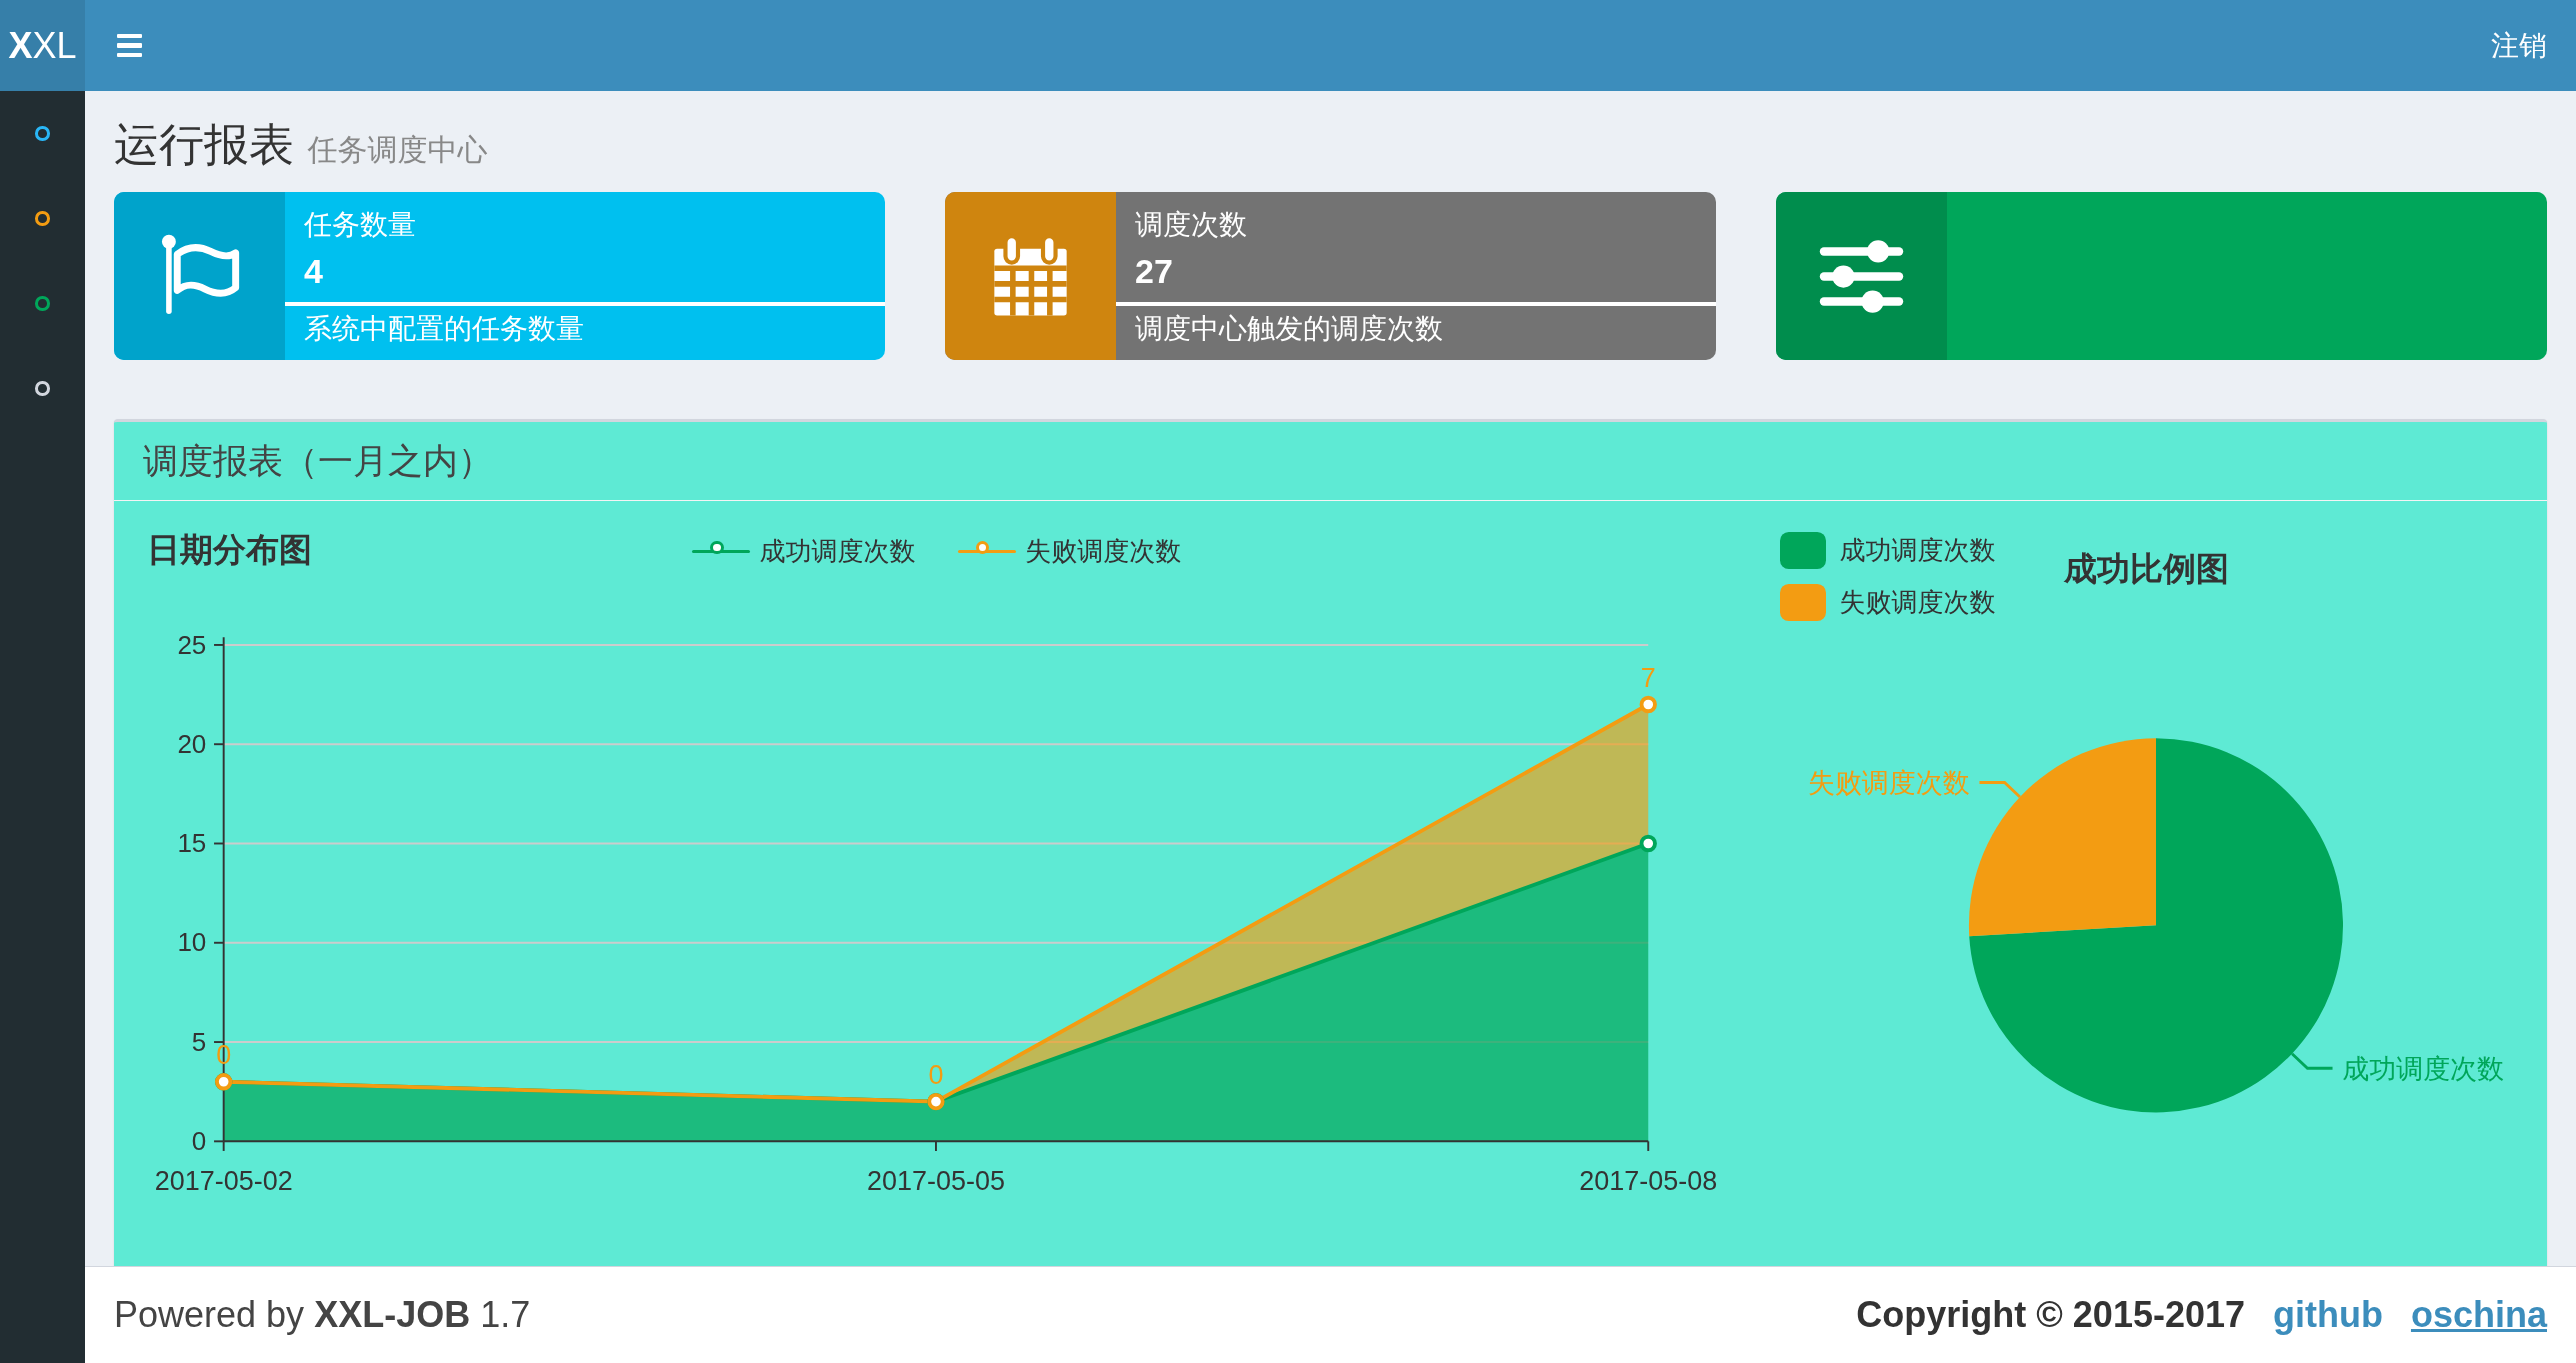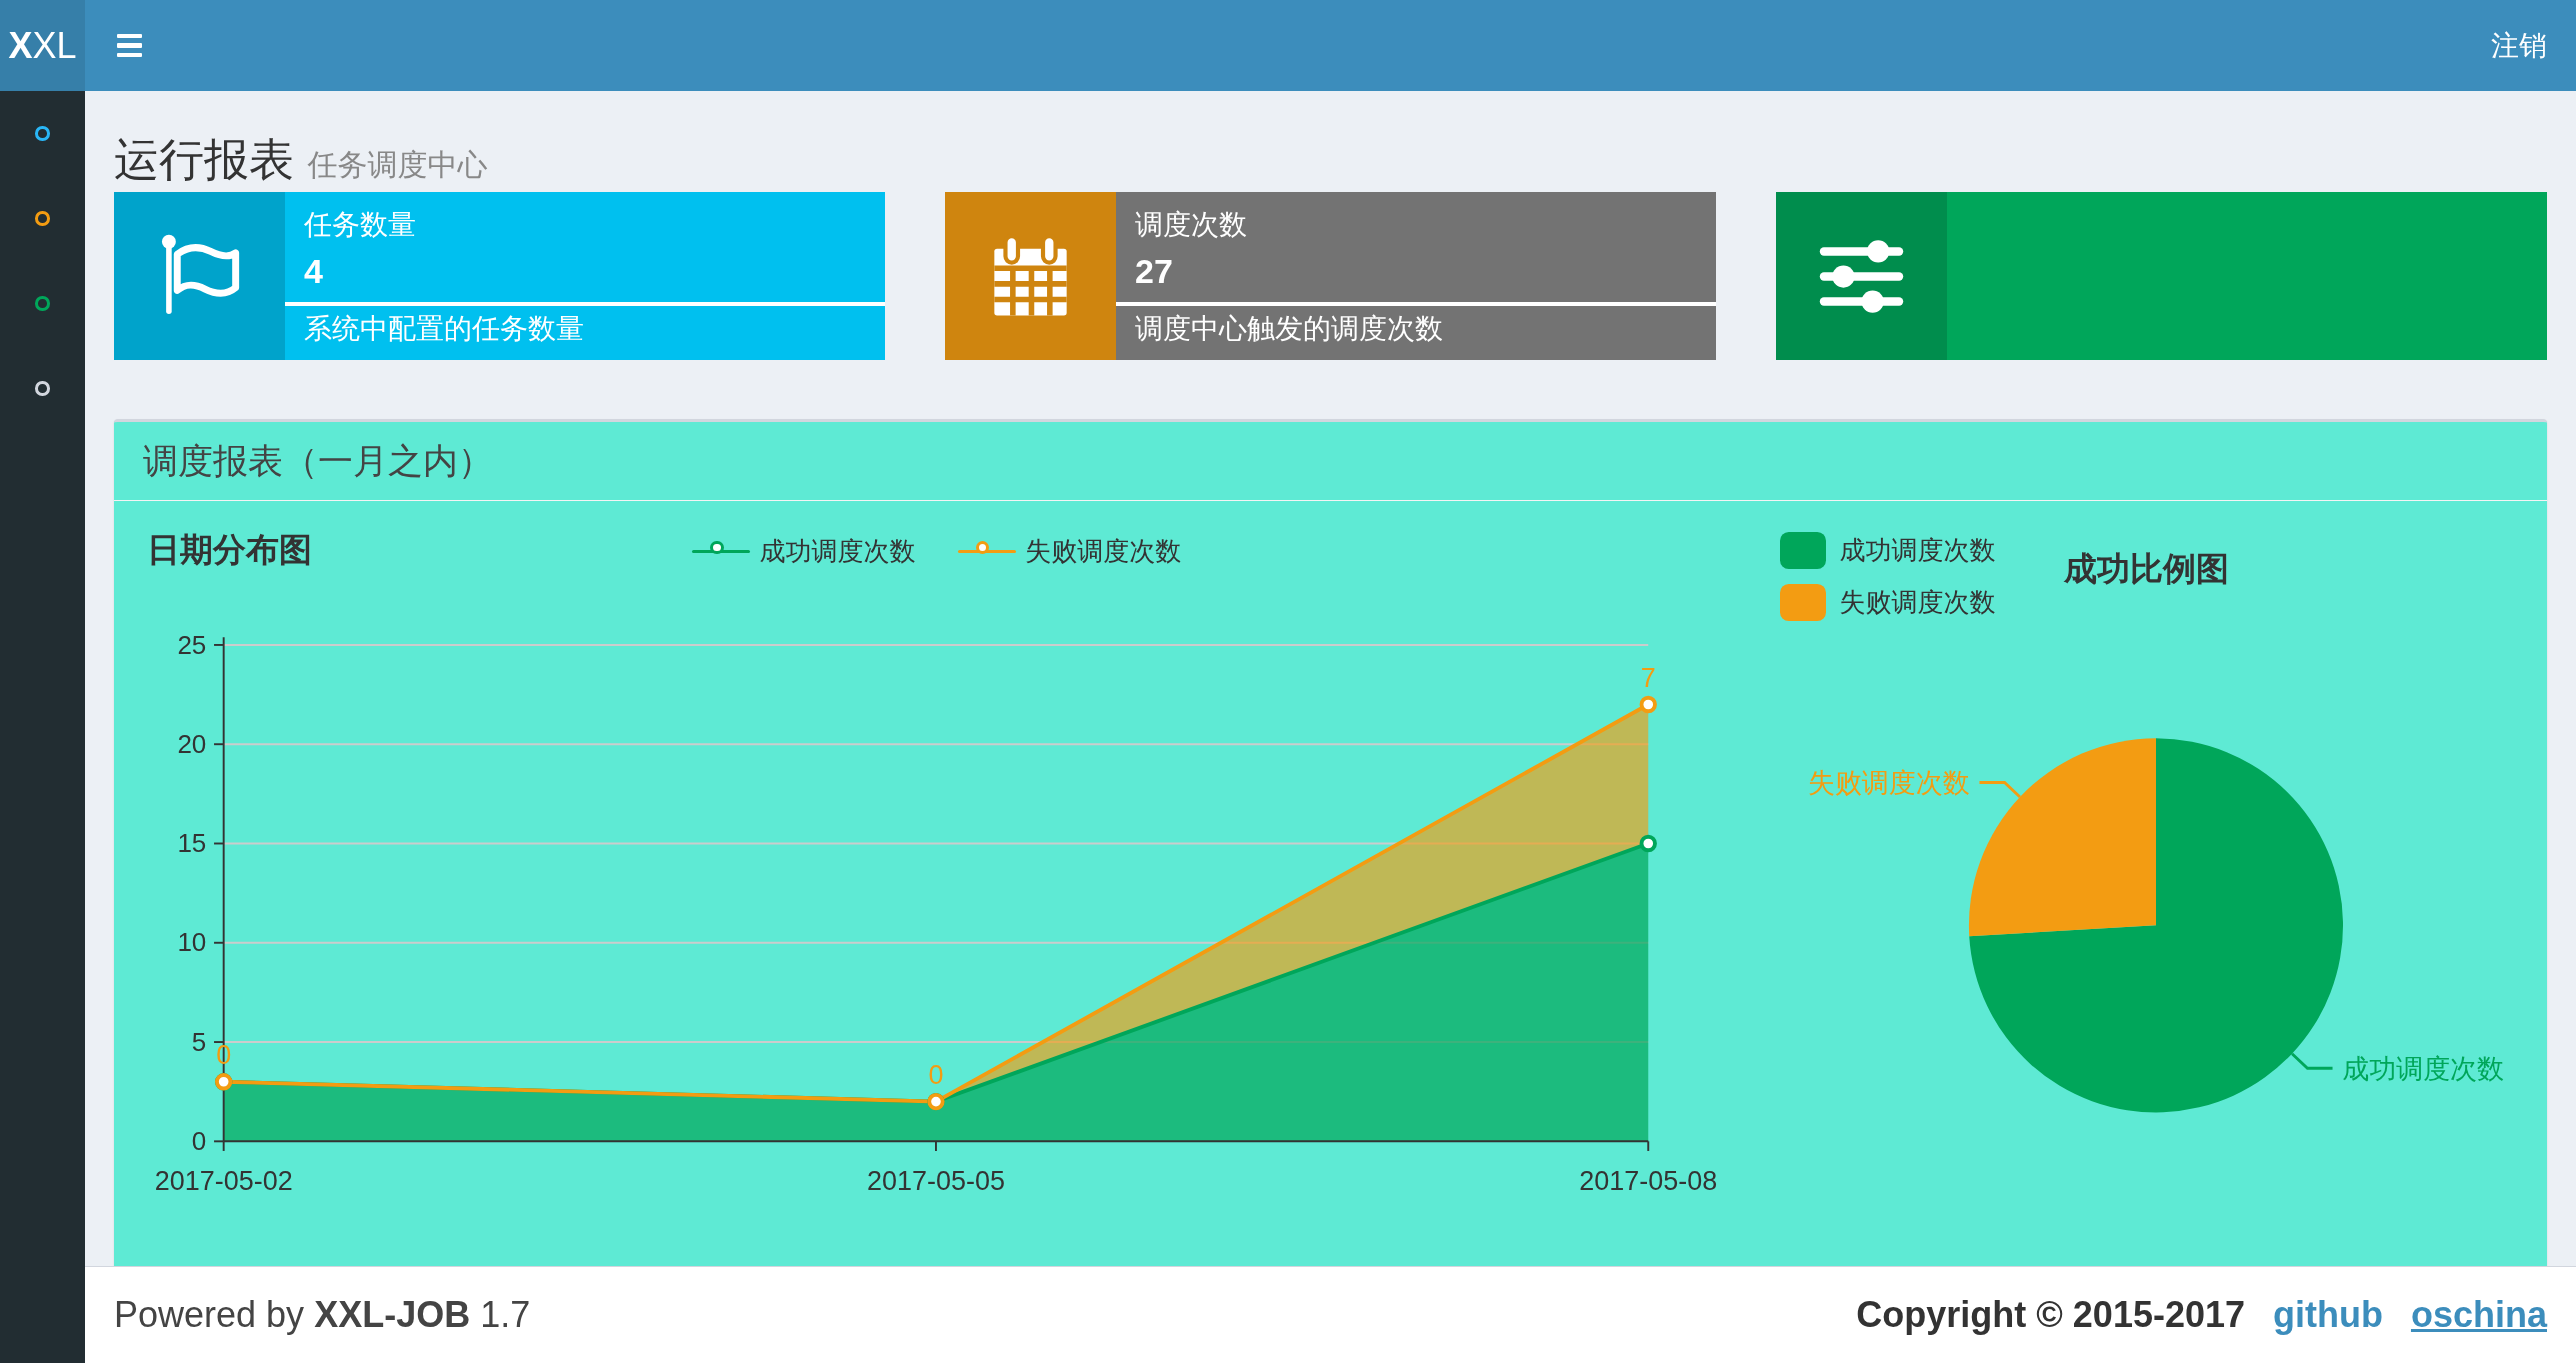--- a/index.html
+++ b/index.html
@@ -19,26 +19,26 @@
                flex-direction:column; align-items:center; justify-content:center; gap:4.8px; cursor:pointer; }
   .hamburger i { width:25px; height:4.8px; background:#fff; border-radius:1px; }
   .logout { position:absolute; right:0; top:0; height:91px; padding:0 29px; display:flex; align-items:center;
             color:#fff; font-size:28px; cursor:pointer; text-decoration:none; }
   
   .sidebar { position:absolute; left:0; top:91px; width:85px; bottom:0; background:#222d32; z-index:4; }
   .side-item { height:85px; display:flex; align-items:center; justify-content:center; cursor:pointer; }
   .ring { width:14.5px; height:14.5px; border:3.9px solid #fff; border-radius:50%; }
   
   .content { position:absolute; left:85px; top:91px; right:0; bottom:97px; background:#ecf0f5; }
-  .page-header { position:absolute; left:29px; top:39px; white-space:nowrap;text-align:right; }
+  .page-header { position:absolute; left:29px; top:24px; white-space:nowrap;text-align:right; }
   .page-header h1 { display:inline; font-size:45px; font-weight:500; color:#333; }
   .page-header small { font-size:30px; color:#888; margin-left:13.5px; font-weight:400; }
   
   .cards { position:absolute; left:29px; right:29px; top:101px; height:168px; display:flex; gap:60px; }
-  .stat-card { flex:1; display:flex; color:#fff; border-radius:0; overflow:hidden; }
+  .stat-card { flex:1; display:flex; color:#fff; border-radius:10px; overflow:hidden; }
   .stat-icon { width:171px; flex:none; display:flex; align-items:center; justify-content:center; }
   .stat-icon svg { width:89px; height:89px; }
   .stat-body { flex:1; position:relative; padding:13.5px 0 0 19px; }
   .stat-title { font-size:28px; font-weight:500; }
   .stat-value { font-size:34px; font-weight:700; margin-top:8.7px; }
   .stat-sep { position:absolute; left:0; right:0; top:110px; height:3.9px; background:#fff; }
   .stat-desc { position:absolute; left:19px; bottom:12.5px; font-size:28px; white-space:nowrap; }
   
   .box { position:absolute; left:29px; right:29px; top:328px; height:926px; background:#5eead4;
          border-top:3.9px solid #d2d6de; border-radius:3.9px; box-shadow:0 1px 1.9px rgba(0,0,0,.12); }

